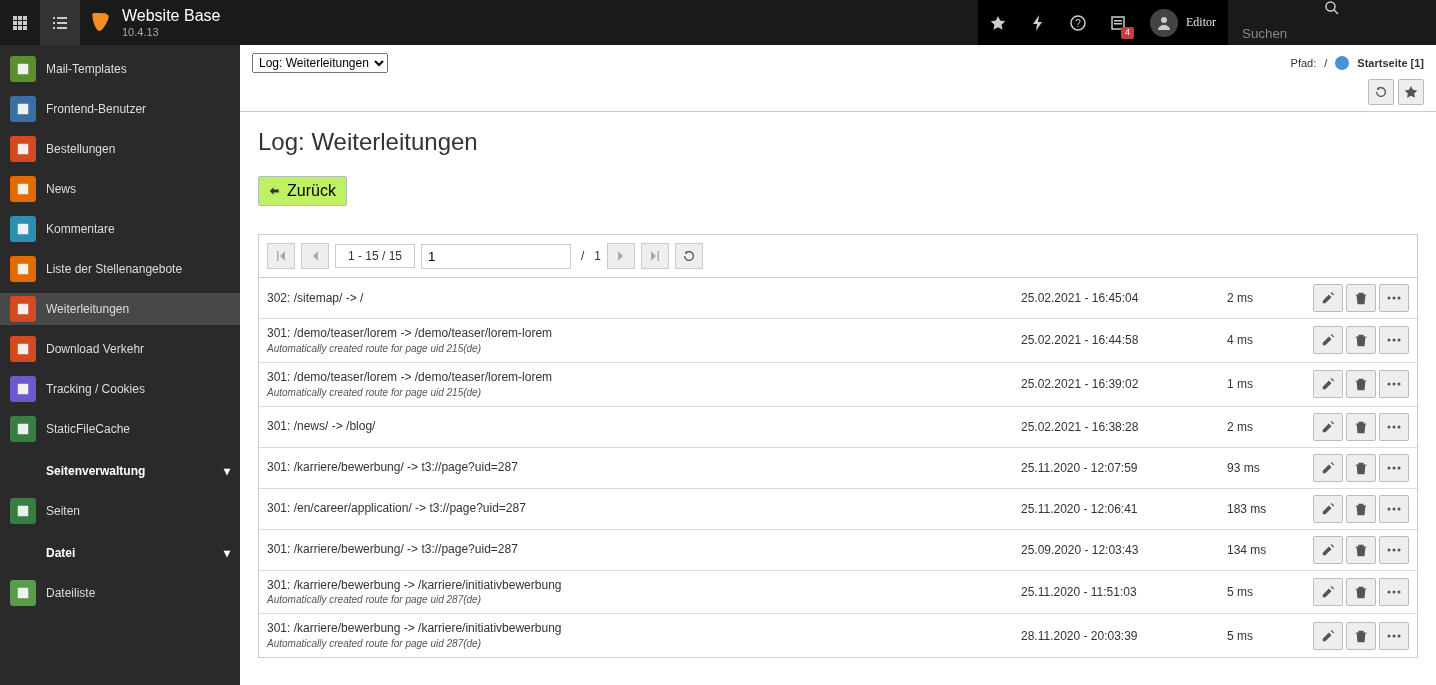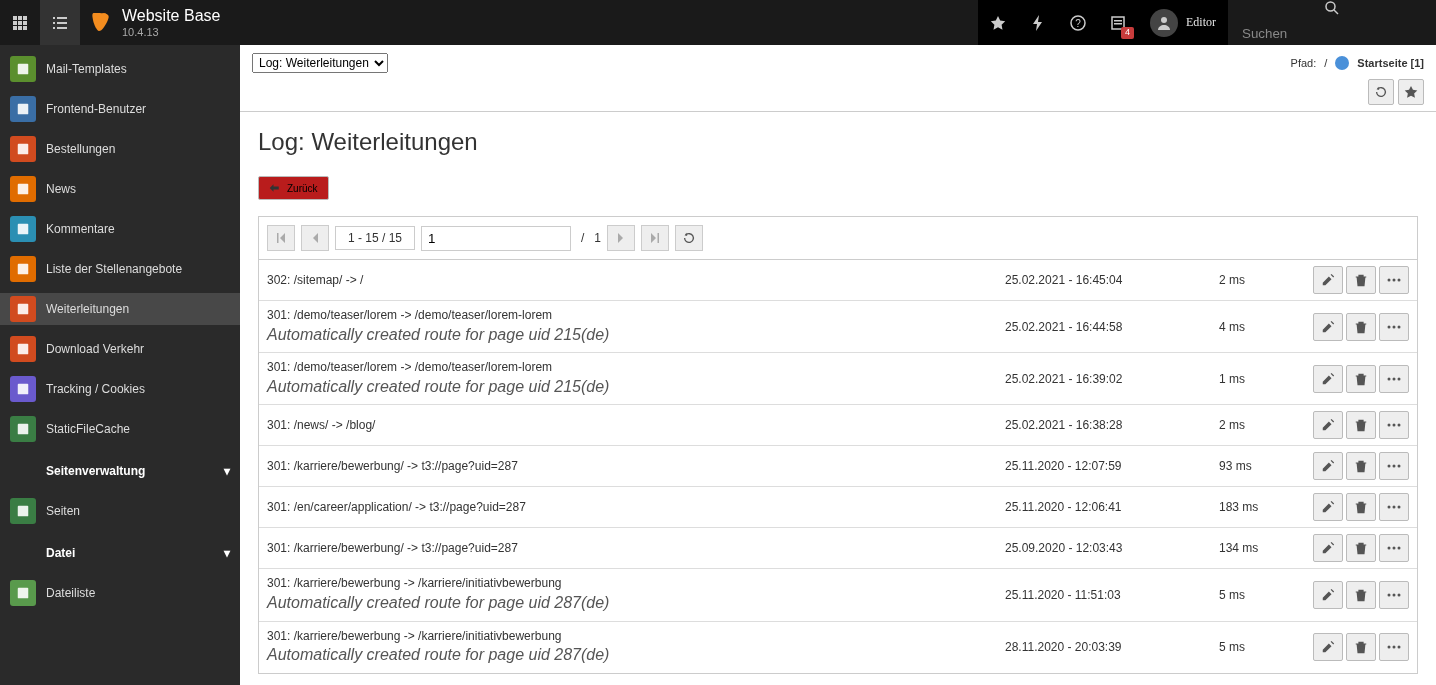--- a/index.html
+++ b/index.html
@@ -44,33 +44,33 @@
 .docheader { border-bottom: 1px solid #ccc; padding: 8px 12px 6px; display: flex; flex-direction: column; gap: 6px; }
 .docheader .row1 { display: flex; align-items: center; justify-content: space-between; }
 .docheader select { font-size: 12px; padding: 1px 2px; }
 .docheader .path { font-size: 11px; display: flex; align-items: center; gap: 8px; }
 .docheader .path b { font-weight: bold; }
 .docheader .row2 { display: flex; justify-content: flex-end; gap: 4px; }
 .tinybtn { width: 26px; height: 26px; border: 1px solid #bbb; background: #eee; border-radius: 2px; display: flex; align-items: center; justify-content: center; cursor: pointer; }
 
 .body { padding: 16px 18px; overflow: auto; }
 h1 { font-size: 24px; font-weight: normal; margin-bottom: 20px; }
-.btn { display: inline-flex; align-items: center; gap: 6px; border: 1px solid #bbb; background: #b91c1c; padding: 5px 10px; border-radius: 2px; cursor: pointer; font-size: 10px; }
-
-.panel { border: 1px solid #ccc; margin-top: 16px; }
+.btn { display: inline-flex; align-items: center; gap: 6px; border: 1px solid #bbb; background: #bef264; padding: 5px 10px; border-radius: 2px; cursor: pointer; font-size: 16px; }
+
+.panel { border: 1px solid #ccc; margin-top: 28px; }
 .pager { border-bottom: 1px solid #ccc; padding: 8px 8px; display: flex; align-items: center; gap: 6px; font-size: 12px; }
 .pager .pbtn { width: 28px; height: 26px; border: 1px solid #ccc; background: #eee; display: flex; align-items: center; justify-content: center; color: #999; }
 .pager .range { border: 1px solid #ccc; padding: 4px 8px; min-width: 80px; text-align: center; }
 .pager input { width: 150px; border: 1px solid #ccc; padding: 4px 6px; }
 .pager .slash { padding: 0 4px; }
 
-.redirrow { display: flex; align-items: center; border-bottom: 1px solid #ddd; padding: 6px 8px; gap: 24px; }
+.redirrow { display: flex; align-items: center; border-bottom: 1px solid #ddd; padding: 6px 8px; gap: 16px; }
 .redirrow:last-child { border-bottom: none; }
 .redirrow .desc { flex: 1.2; line-height: 1.4; }
-.redirrow .desc .sub { font-style: italic; color: #555; font-size: 16px; }
+.redirrow .desc .sub { font-style: italic; color: #555; font-size: 10px; }
 .redirrow .date { width: 190px; }
 .redirrow .ms   { width: 70px; }
 .redirrow .actions { display: flex; gap: 3px; }
 .actbtn { width: 30px; height: 28px; border: 1px solid #bbb; background: #eee; display: flex; align-items: center; justify-content: center; cursor: pointer; border-radius: 2px; }
 
 .globe-mini { width: 14px; height: 14px; background: #4a90d9; border-radius: 50%; display: inline-block; }
 
 </style>
 </head>
 <body>

